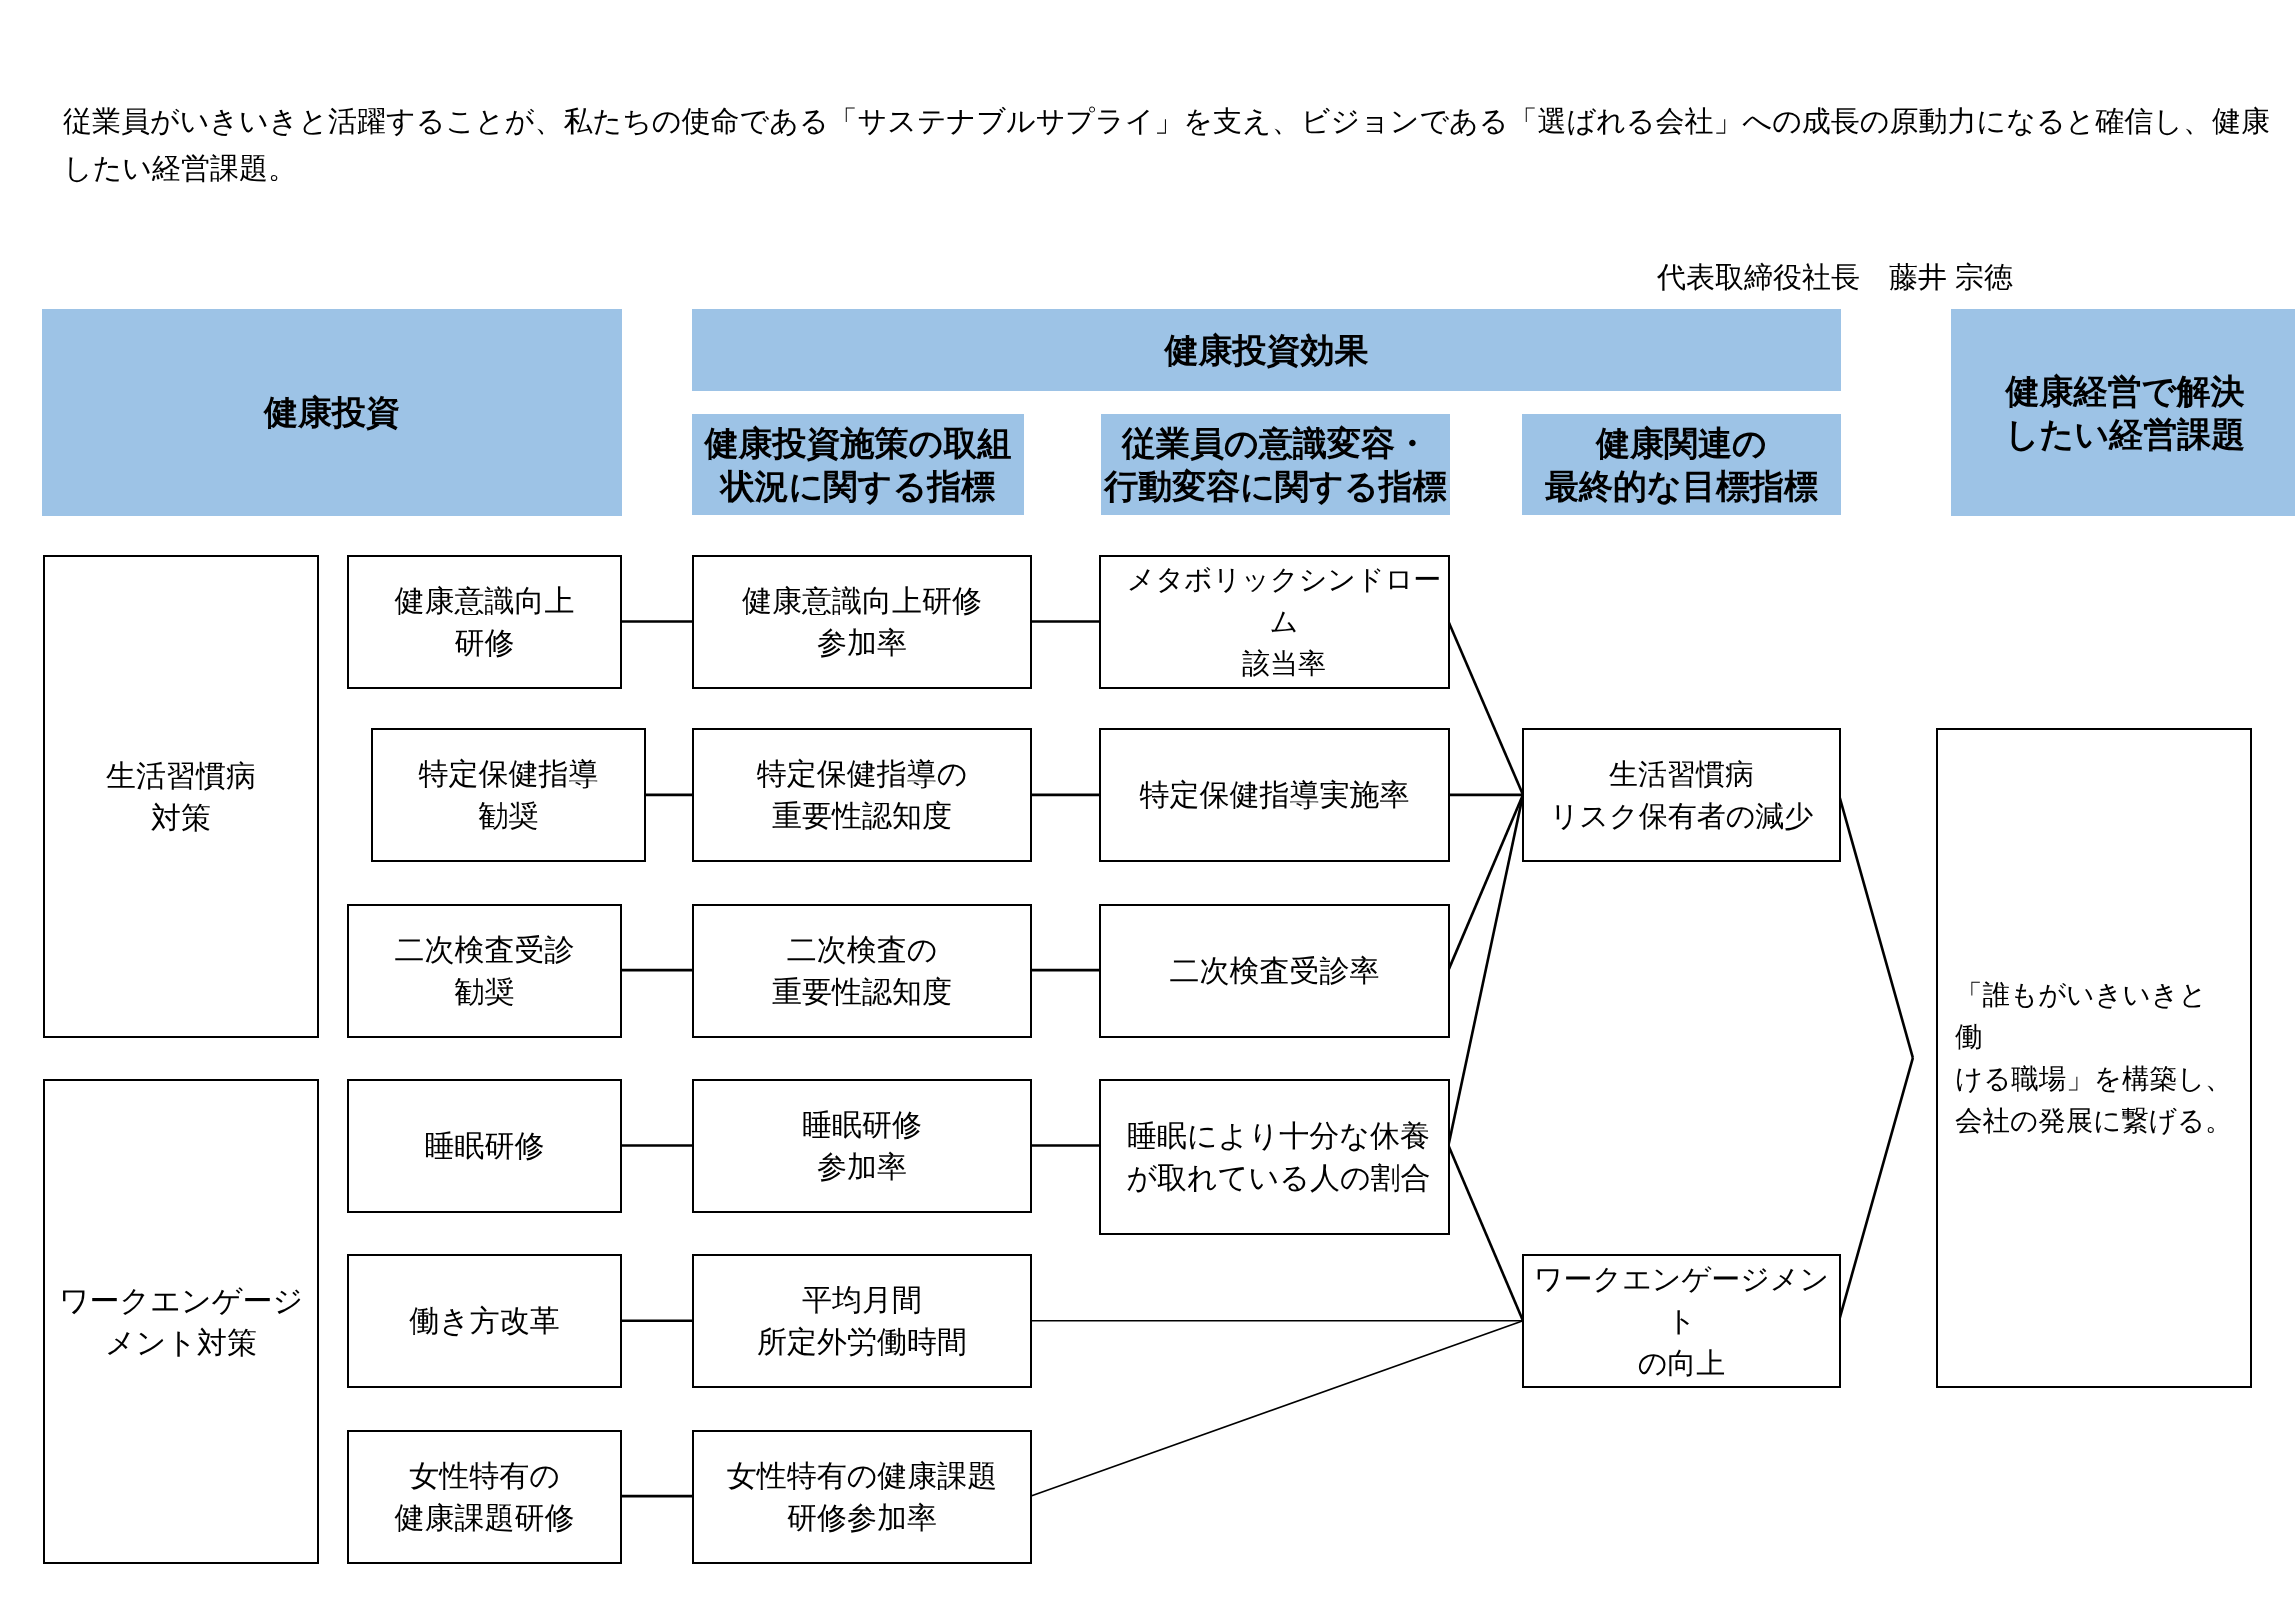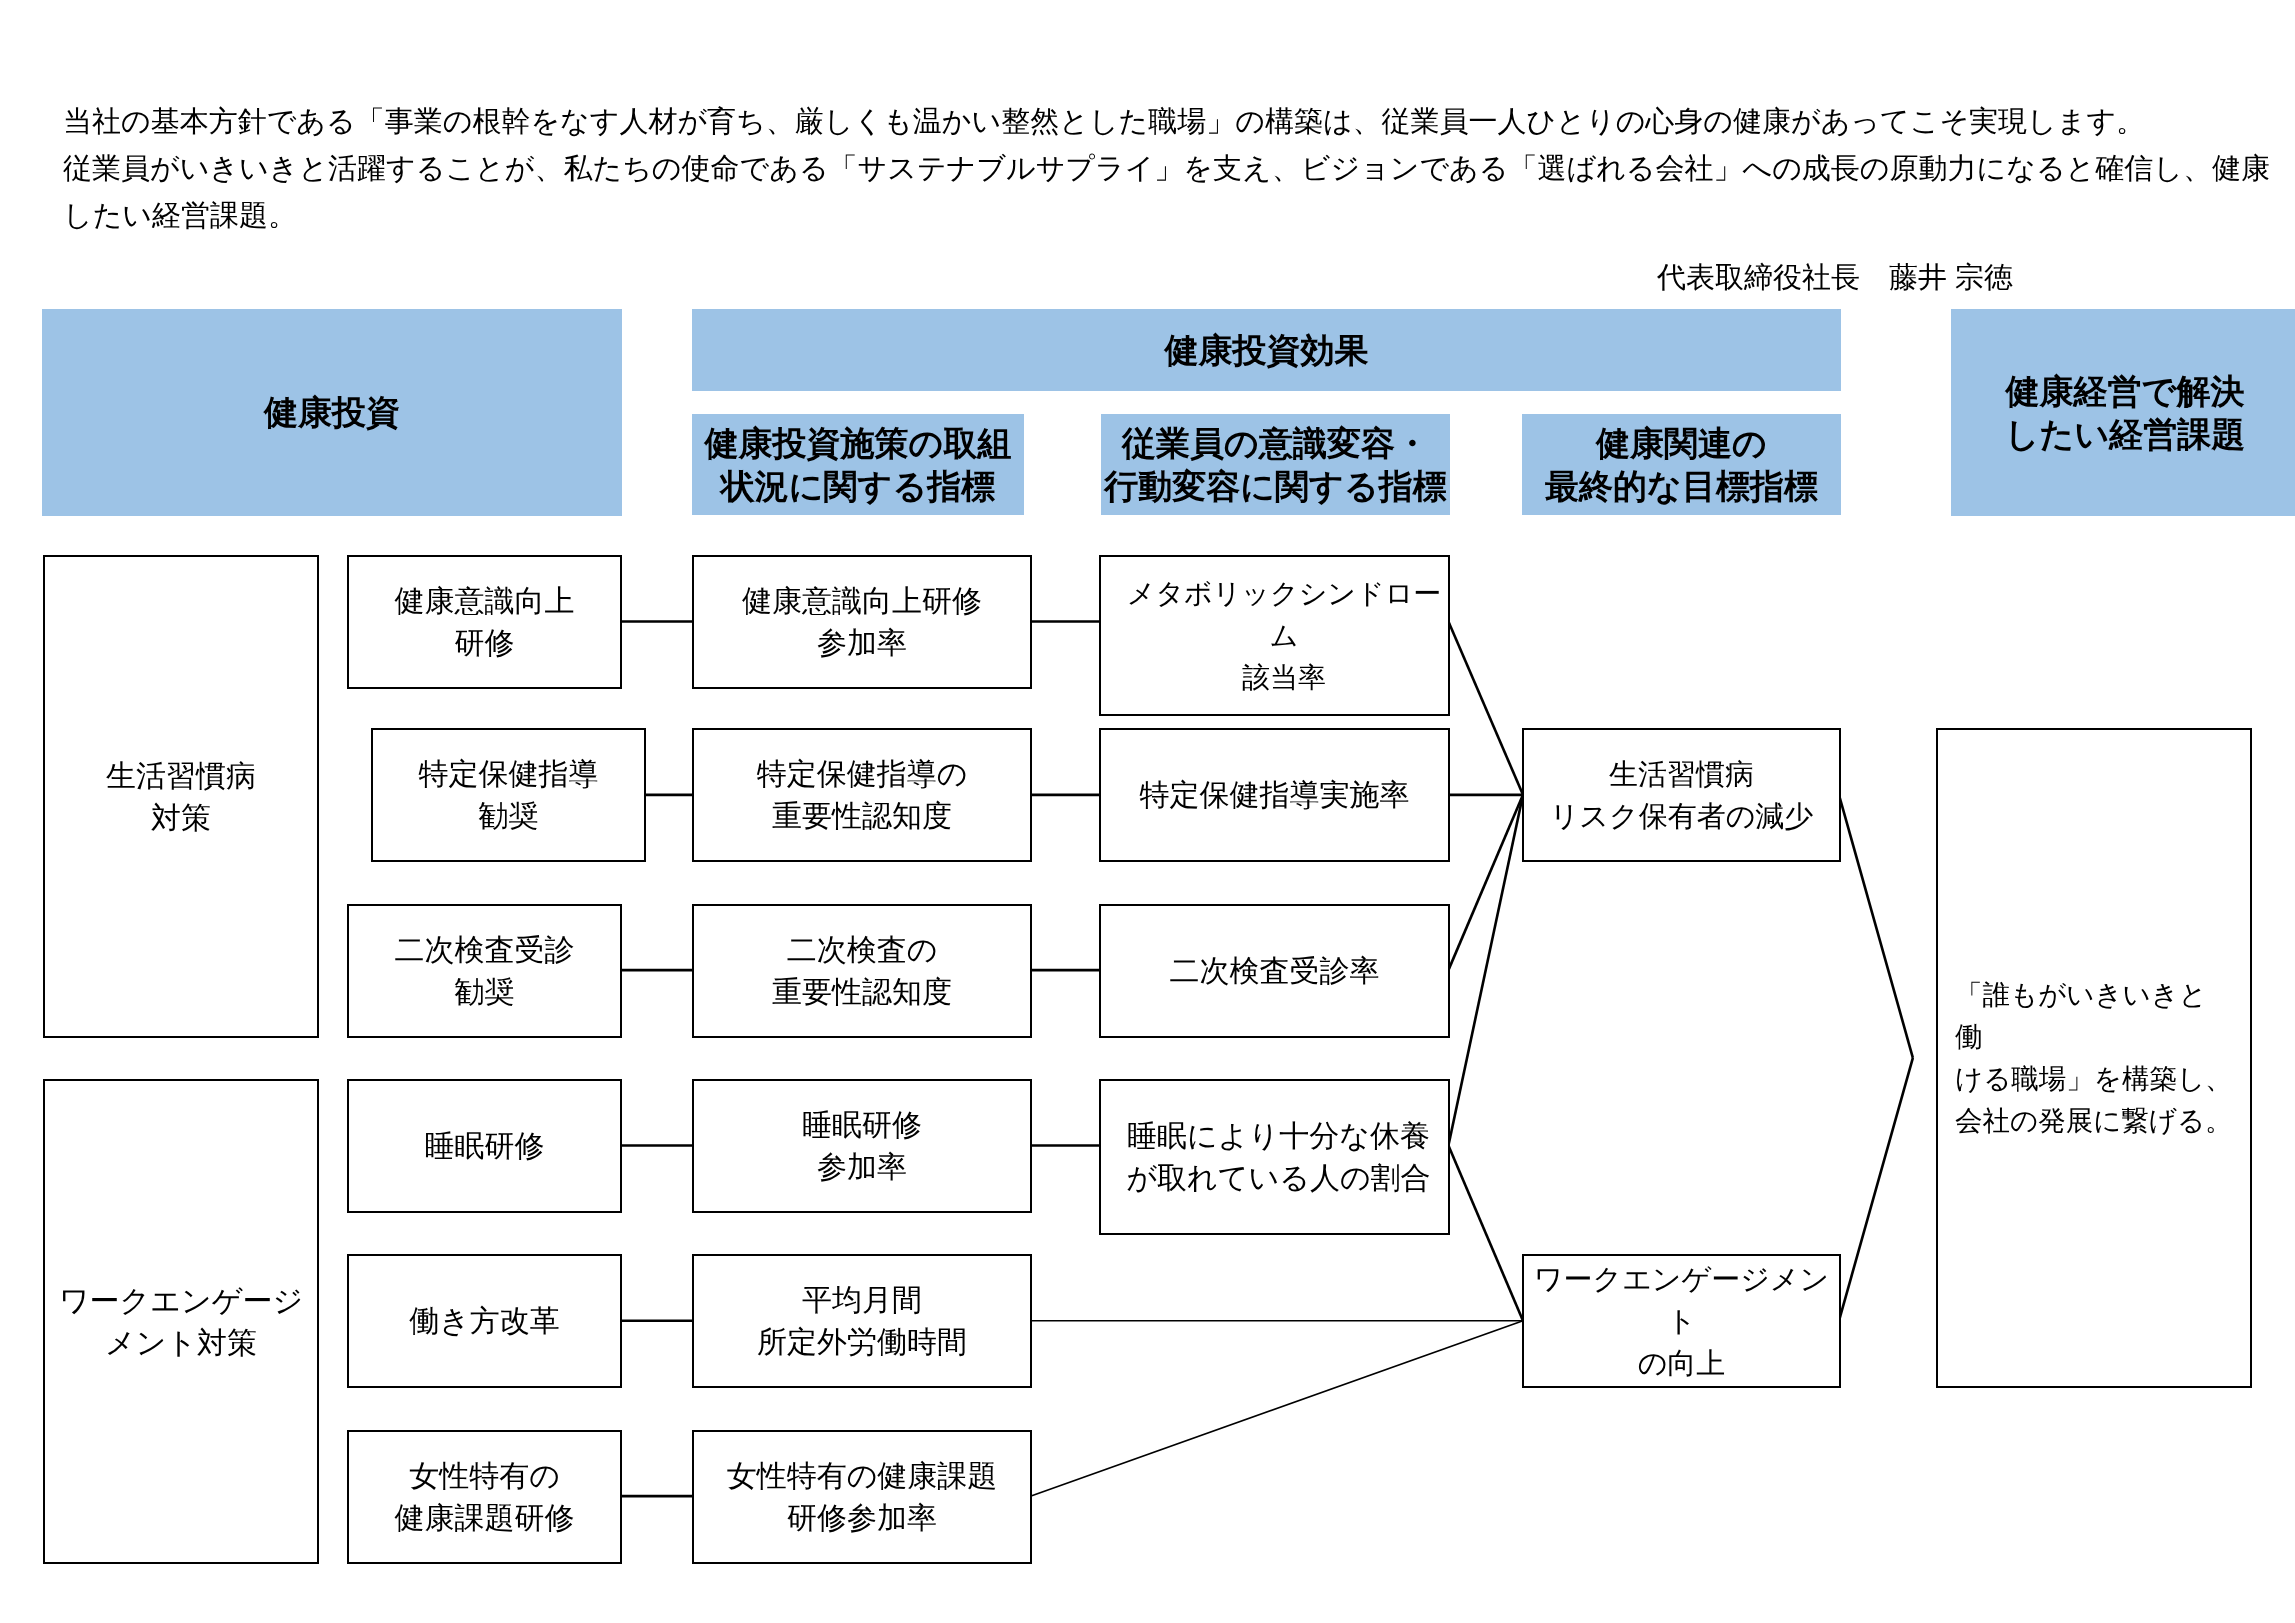--- a/index.html
+++ b/index.html
@@ -33,21 +33,20 @@
     font-size:27.5px; line-height:42px; padding:0 17px;margin-left:24px;
   }
   svg.wires { position:absolute; left:0; top:0; }
   svg.wires line { stroke:var(--ink); stroke-width:4; }
   svg.wires line.thin { stroke-width:2.5; }
 </style>
 </head>
 <body>
 
 <div class="abs intro" style="left:63px; top:98px; width:2199px;">
-  <div>当社の基本方針である「事業の根幹をなす人材が育ち、厳しくも温かい整然とした職場」の構築は、従業員一人ひとりの心身の健康があってこそ実現します。</div>
   <div>従業員がいきいきと活躍することが、私たちの使命である「サステナブルサプライ」を支え、ビジョンである「選ばれる会社」への成長の原動力になると確信し、健康</div>
   <div>したい経営課題。</div>
 </div>
 <div class="abs signature" style="left:63px; top:230px; width:1950px;margin-top:28px;">代表取締役社長　藤井 宗徳</div>
 
 <svg class="wires" width="2295" height="1623" viewBox="0 0 3508 2481">
   <line x1="948" y1="950" x2="1060" y2="950"></line>
   <line x1="948" y1="1215" x2="1060" y2="1215"></line>
   <line x1="948" y1="1483" x2="1060" y2="1483"></line>
   <line x1="948" y1="1751" x2="1060" y2="1751"></line>
@@ -105,21 +104,21 @@
 重要性認知度</div>
 <div class="abs whitebox" style="left:692px; top:904px; width:340px; height:134px;">二次検査の
 重要性認知度</div>
 <div class="abs whitebox" style="left:692px; top:1079px; width:340px; height:134px;">睡眠研修
 参加率</div>
 <div class="abs whitebox" style="left:692px; top:1254px; width:340px; height:134px;">平均月間
 所定外労働時間</div>
 <div class="abs whitebox" style="left:692px; top:1430px; width:340px; height:134px;">女性特有の健康課題
 研修参加率</div>
 
-<div class="abs whitebox fs43" style="left:1099px; top:555px; width:351px; height:161px;padding-left:19px;">メタボリックシンドローム
+<div class="abs whitebox fs43" style="left:1099px; top:555px; width:351px; height:134px;padding-left:19px;">メタボリックシンドローム
 該当率</div>
 <div class="abs whitebox" style="left:1099px; top:728px; width:351px; height:134px;">特定保健指導実施率</div>
 <div class="abs whitebox" style="left:1099px; top:904px; width:351px; height:134px;">二次検査受診率</div>
 <div class="abs whitebox" style="left:1099px; top:1079px; width:351px; height:156px;padding-left:8px;">睡眠により十分な休養
 が取れている人の割合</div>
 
 <div class="abs whitebox fs44" style="left:1522px; top:728px; width:319px; height:134px;">生活習慣病
 リスク保有者の減少</div>
 <div class="abs whitebox fs44" style="left:1522px; top:1254px; width:319px; height:134px;">ワークエンゲージメント
 の向上</div>

